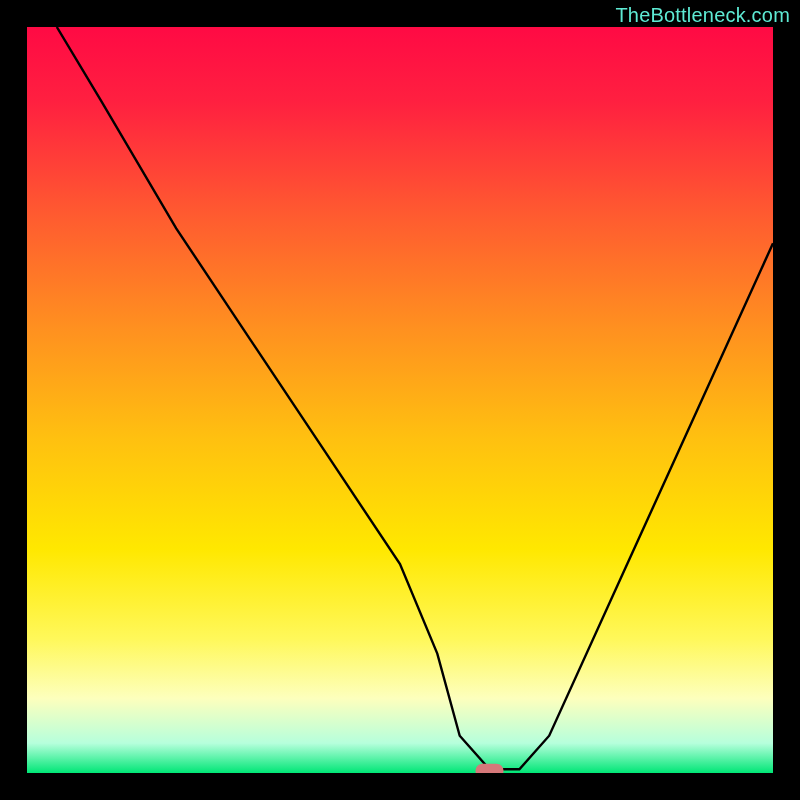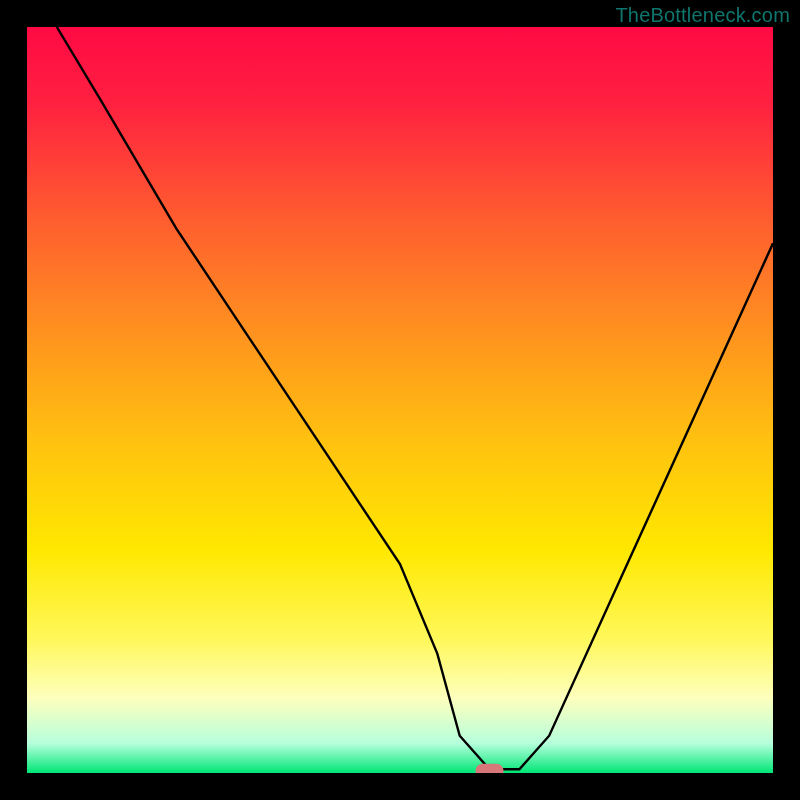--- a/index.html
+++ b/index.html
@@ -8,21 +8,21 @@
     width: 800px;
     height: 800px;
     background: #000;
     position: relative;
     font-family: Arial, sans-serif;
   }
   .watermark {
     position: absolute;
     top: 4px;
     right: 10px;
-    color: #0f766e;
+    color: #5eead4;
     font-size: 20px;
     font-weight: 500;
     z-index: 10;
     letter-spacing: 0.2px;
   }
   .plot-area {
     position: absolute;
     left: 27px;
     top: 27px;
     width: 746px;

